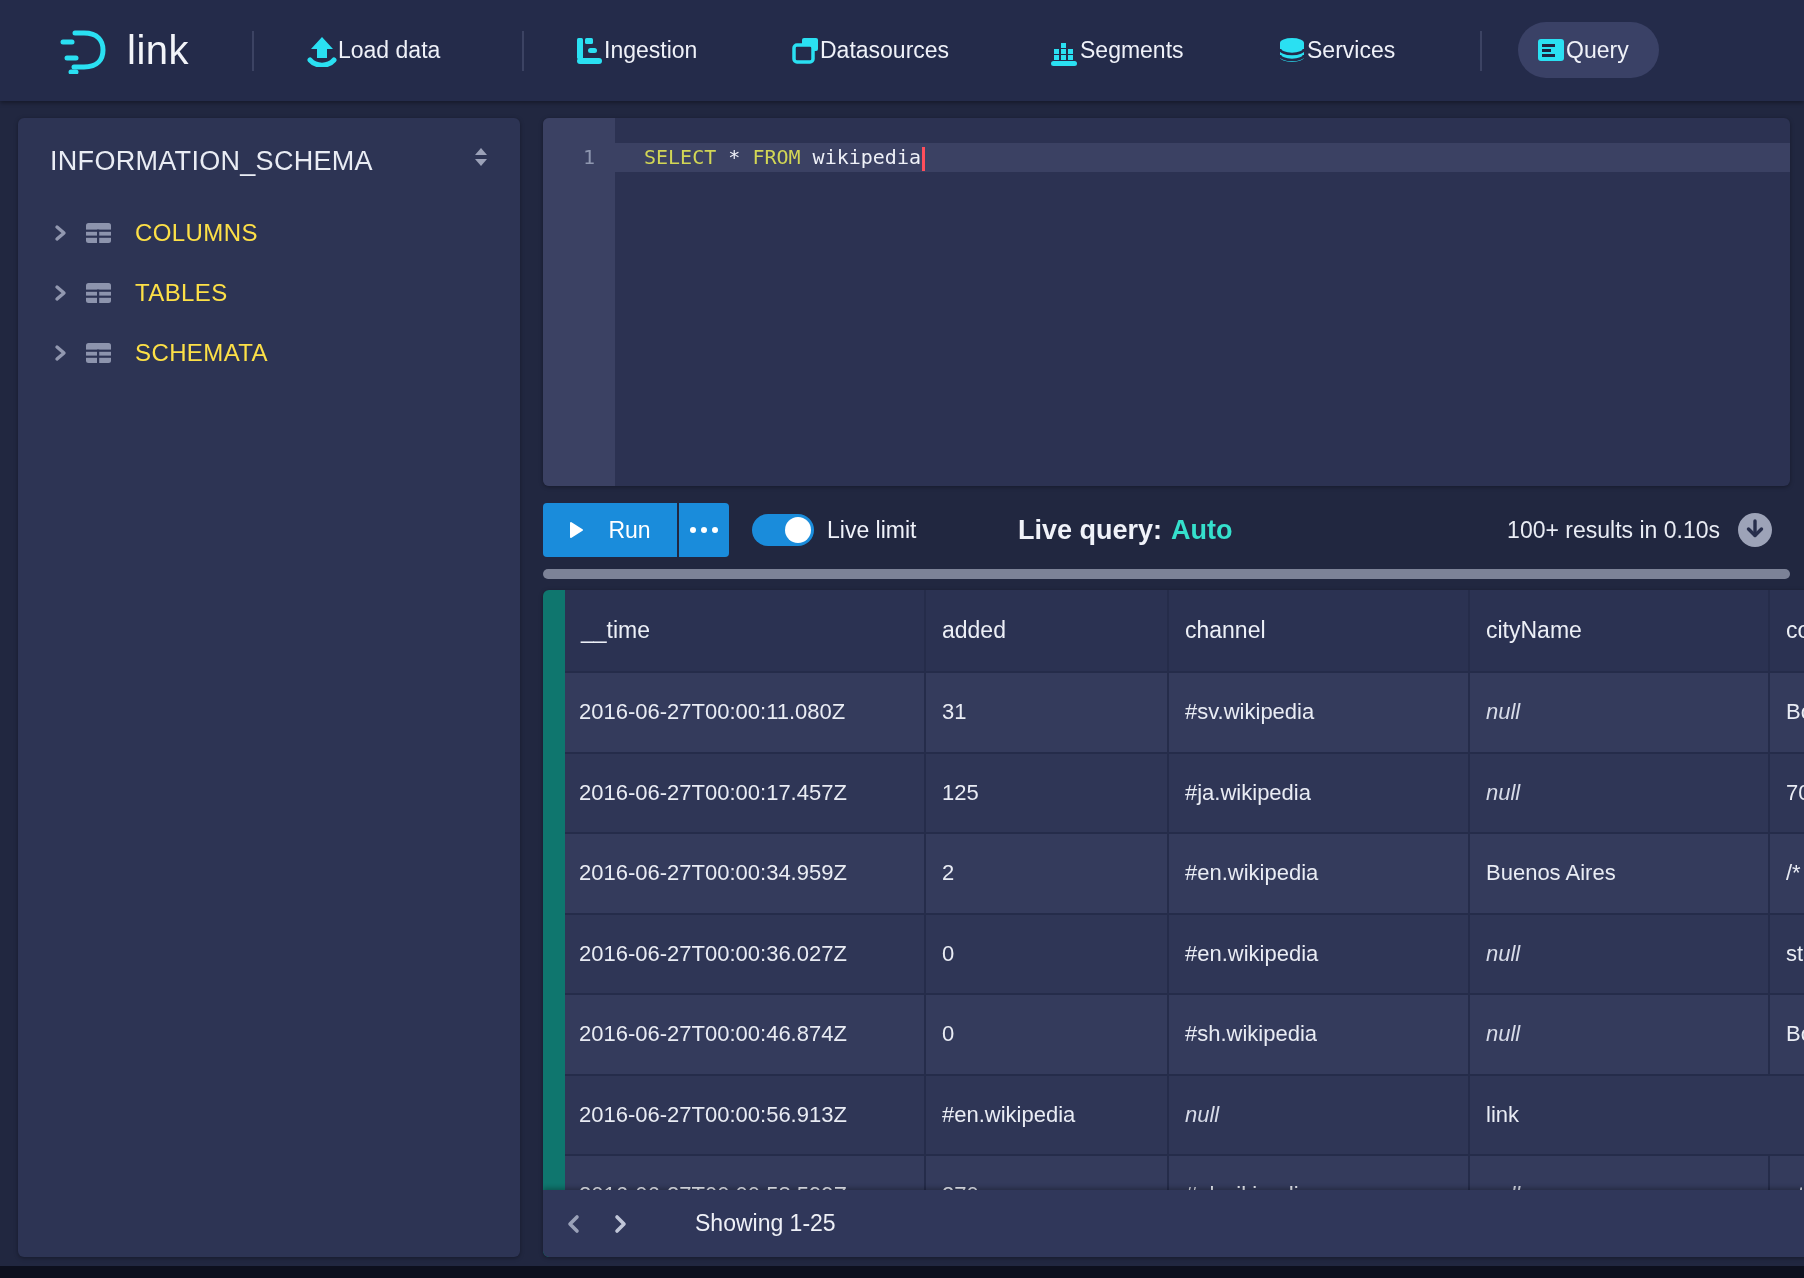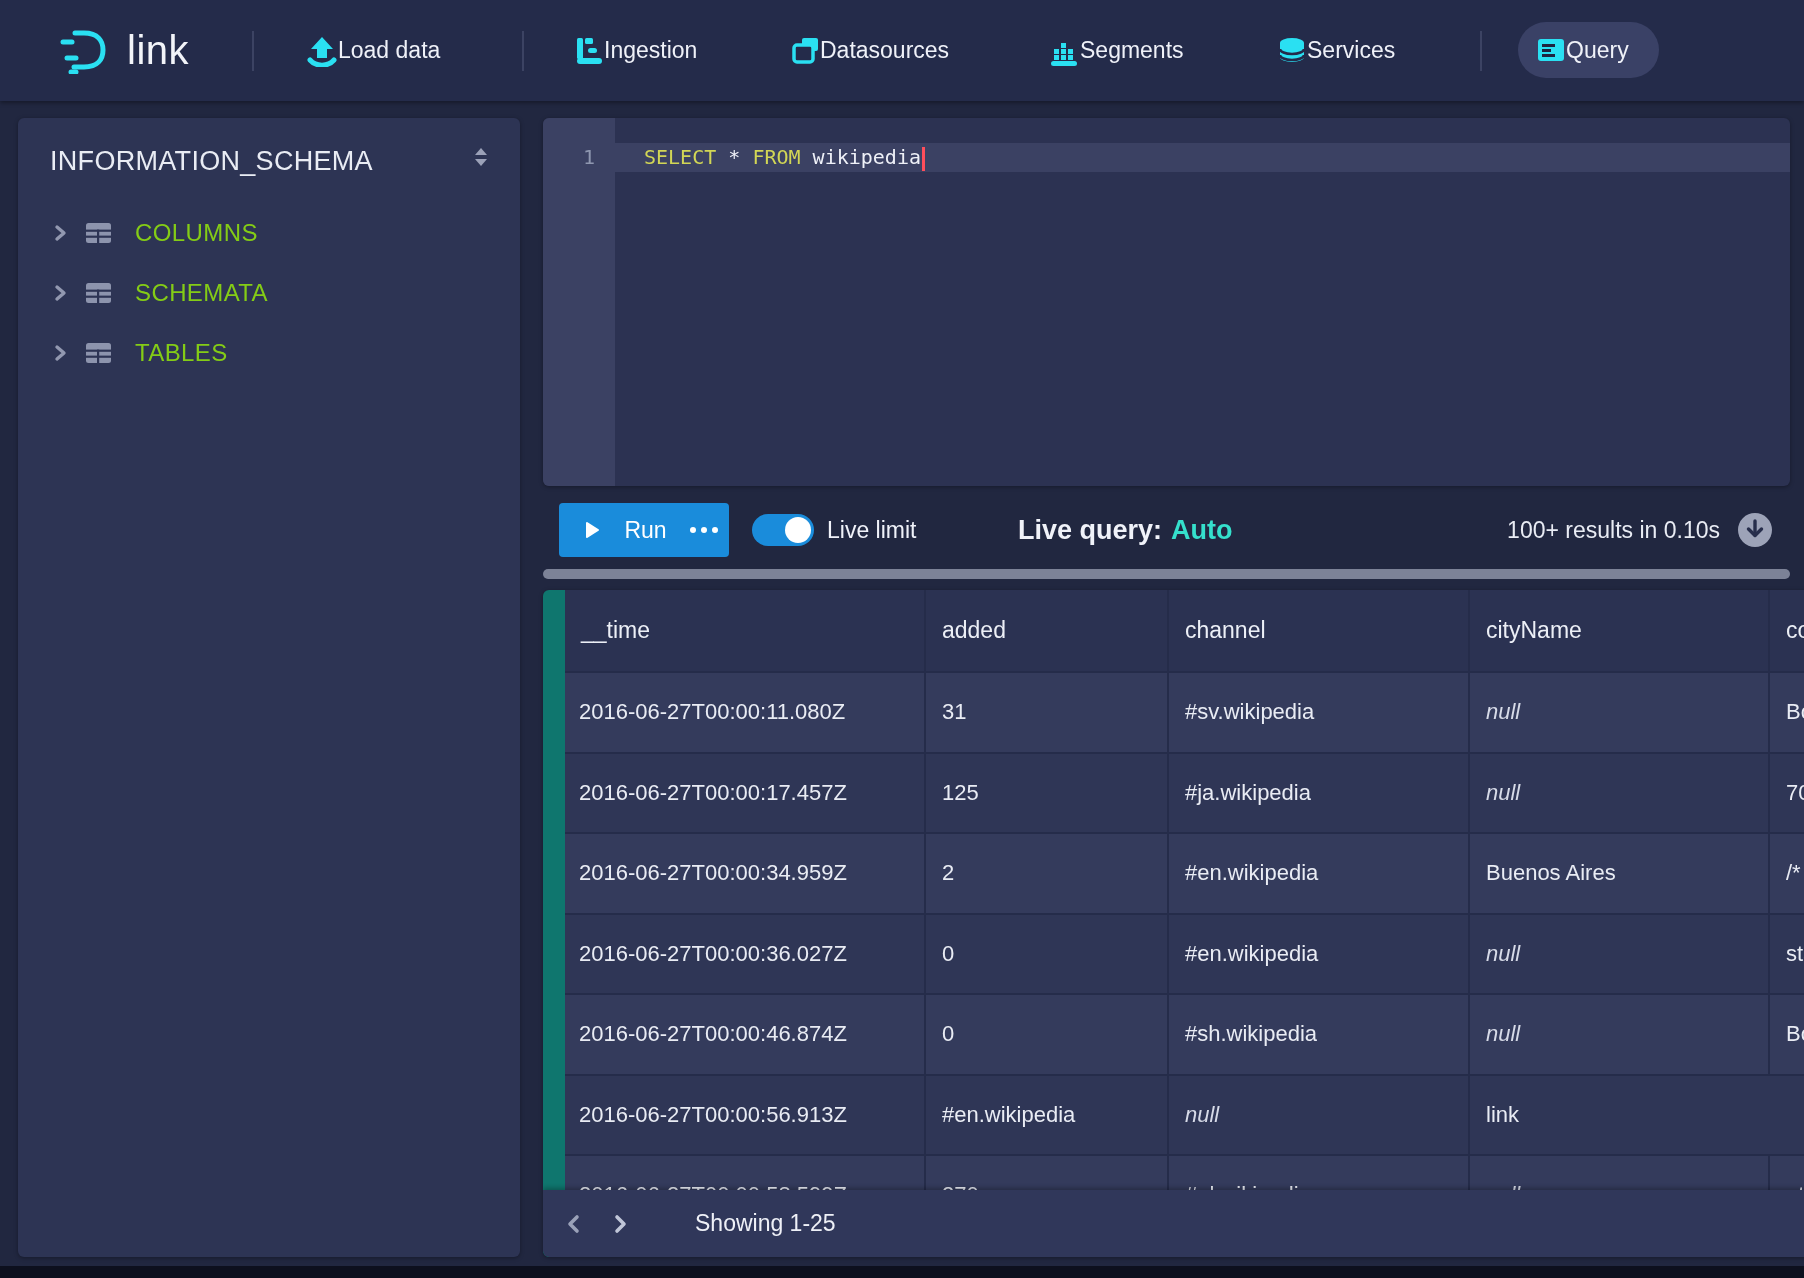--- a/index.html
+++ b/index.html
@@ -19,37 +19,37 @@
   
   .sidebar{position:absolute;left:18px;top:118px;width:502px;height:1139px;background:#2D3454;
            border-radius:6px;box-shadow:0 1px 4px rgba(0,0,0,.35);}
   .schema-head{position:relative;padding:28px 24px 0 32px;}
   .schema-title{font-size:27px;color:#E9ECF4;letter-spacing:.3px;}
   .sort-icon{position:absolute;right:26px;top:26px;}
   .tree{margin-top:26px;}
   .tree-item{height:60px;display:flex;align-items:center;padding-left:30px;gap:0;cursor:pointer;}
   .tree-item .chev{width:37px;display:flex;align-items:center;}
   .tree-item .ticon{width:50px;display:flex;align-items:center;}
-  .tree-label{font-size:24px;color:#84cc16;letter-spacing:.4px;}
+  .tree-label{font-size:24px;color:#fde047;letter-spacing:.4px;}
 
   
   .editor{position:absolute;left:543px;top:118px;width:1247px;height:368px;background:#2C3252;
           border-radius:6px;overflow:hidden;box-shadow:0 1px 4px rgba(0,0,0,.35);}
   .gutter{position:absolute;left:0;top:0;width:72px;height:100%;background:#3B4163;}
   .active-line{position:absolute;left:72px;right:0;top:25px;height:29px;background:#3B4163;}
   .line-num{position:absolute;left:0;top:25px;width:52px;height:29px;line-height:29px;text-align:right;
             font-family:"DejaVu Sans Mono","Liberation Mono",monospace;font-size:20px;color:#8F97B0;}
   .code-line{position:absolute;left:101px;top:25px;height:29px;line-height:29px;white-space:pre;
              font-family:"DejaVu Sans Mono","Liberation Mono",monospace;font-size:20px;}
   .kw{color:#D2D655;} .plain{color:#EFF1F8;}
   .cursor{display:inline-block;width:3px;height:24px;background:#FF4E5B;vertical-align:middle;margin-left:1px;}
 
   
   .btn-run{position:absolute;left:543px;top:503px;width:134px;height:54px;background:#1A8CDB;
-           border-radius:4px 0 0 4px;display:flex;align-items:center;justify-content:center;gap:24px;cursor:pointer;margin-left:16px;}
+           border-radius:4px 0 0 4px;display:flex;align-items:center;justify-content:center;gap:24px;cursor:pointer;}
   .btn-run span{font-size:23px;color:#fff;}
   .btn-more{position:absolute;left:679px;top:503px;width:50px;height:54px;background:#1A8CDB;
             border-radius:0 4px 4px 0;display:flex;align-items:center;justify-content:center;gap:5px;cursor:pointer;}
   .dot{width:6px;height:6px;border-radius:50%;background:#fff;}
   .toggle{position:absolute;left:752px;top:514px;width:62px;height:32px;border-radius:16px;background:#1A8CDB;cursor:pointer;}
   .knob{position:absolute;right:3px;top:3px;width:26px;height:26px;border-radius:50%;background:#fff;}
   .auto-limit{position:absolute;left:827px;top:503px;height:54px;display:flex;align-items:center;
               font-size:23px;color:#F0F2F9;}
   .live-query{position:absolute;left:1018px;top:503px;height:54px;display:flex;align-items:center;gap:9px;font-size:27px;font-weight:bold;}
   .lq-label{color:#F0F2F9;} .lq-value{color:#35E0CC;cursor:pointer;}
@@ -211,37 +211,37 @@
             </svg>
         </span>
         <span class="ticon">
           <svg width="27" height="26" viewBox="0 0 27 26">
             <rect x="1" y="3" width="25" height="20" rx="2.5" fill="#8D94AD"></rect>
             <rect x="1" y="9.6" width="25" height="2.2" fill="#2D3454"></rect>
             <rect x="1" y="15.6" width="25" height="2.2" fill="#2D3454"></rect>
             <rect x="12" y="9.6" width="2.2" height="13.4" fill="#2D3454"></rect>
           </svg>
         </span>
-        <span class="tree-label">SCHEMATA</span>
+        <span class="tree-label">TABLES</span>
       </div>
       <div class="tree-item">
         <span class="chev">
           <svg width="24" height="26" viewBox="0 0 24 26" fill="none" stroke="#9298B0" stroke-width="3.4" stroke-linecap="round" stroke-linejoin="round">
               <path d="M9 7 L16 13 L9 19"></path>
             </svg>
         </span>
         <span class="ticon">
           <svg width="27" height="26" viewBox="0 0 27 26">
             <rect x="1" y="3" width="25" height="20" rx="2.5" fill="#8D94AD"></rect>
             <rect x="1" y="9.6" width="25" height="2.2" fill="#2D3454"></rect>
             <rect x="1" y="15.6" width="25" height="2.2" fill="#2D3454"></rect>
             <rect x="12" y="9.6" width="2.2" height="13.4" fill="#2D3454"></rect>
           </svg>
         </span>
-        <span class="tree-label">TABLES</span>
+        <span class="tree-label">SCHEMATA</span>
       </div>
     </div>
   </div>
 
   <div class="editor">
     <div class="gutter"></div>
     <div class="active-line"></div>
     <div class="line-num">1</div>
     <div class="code-line"><span class="kw">SELECT</span><span class="plain"> * </span><span class="kw">FROM</span><span class="plain"> wikipedia</span><span class="cursor"></span></div>
   </div>

